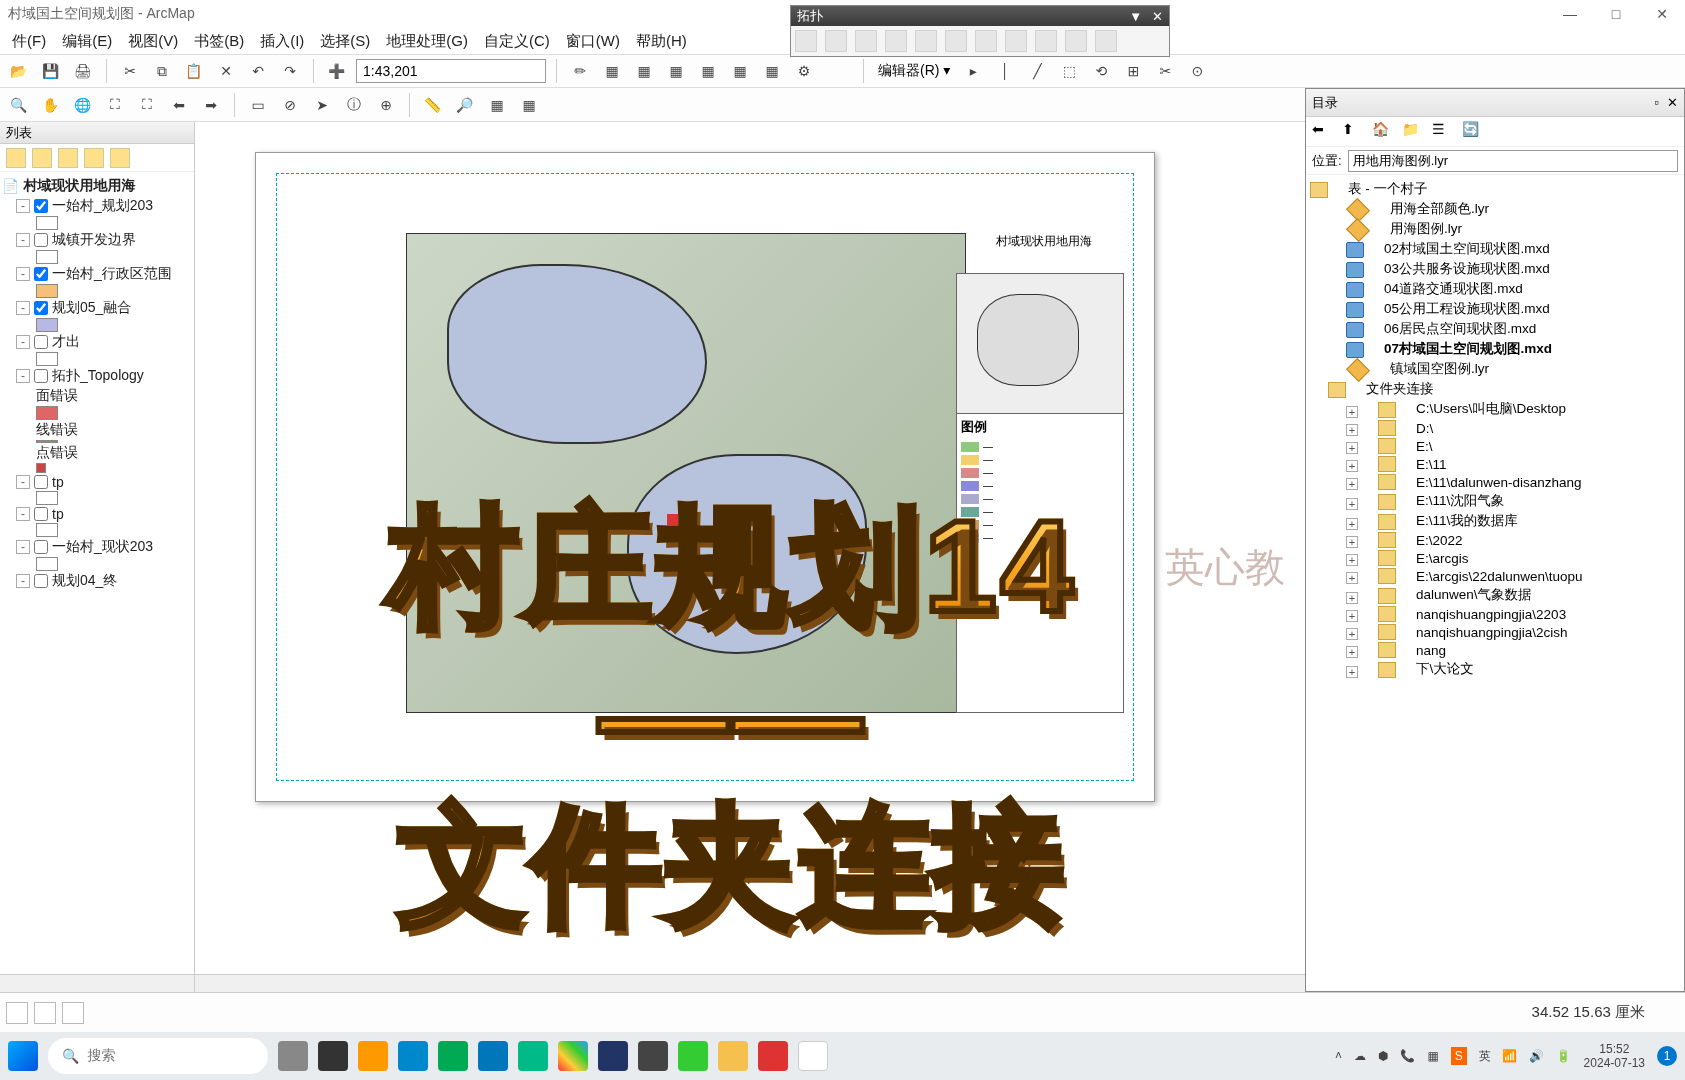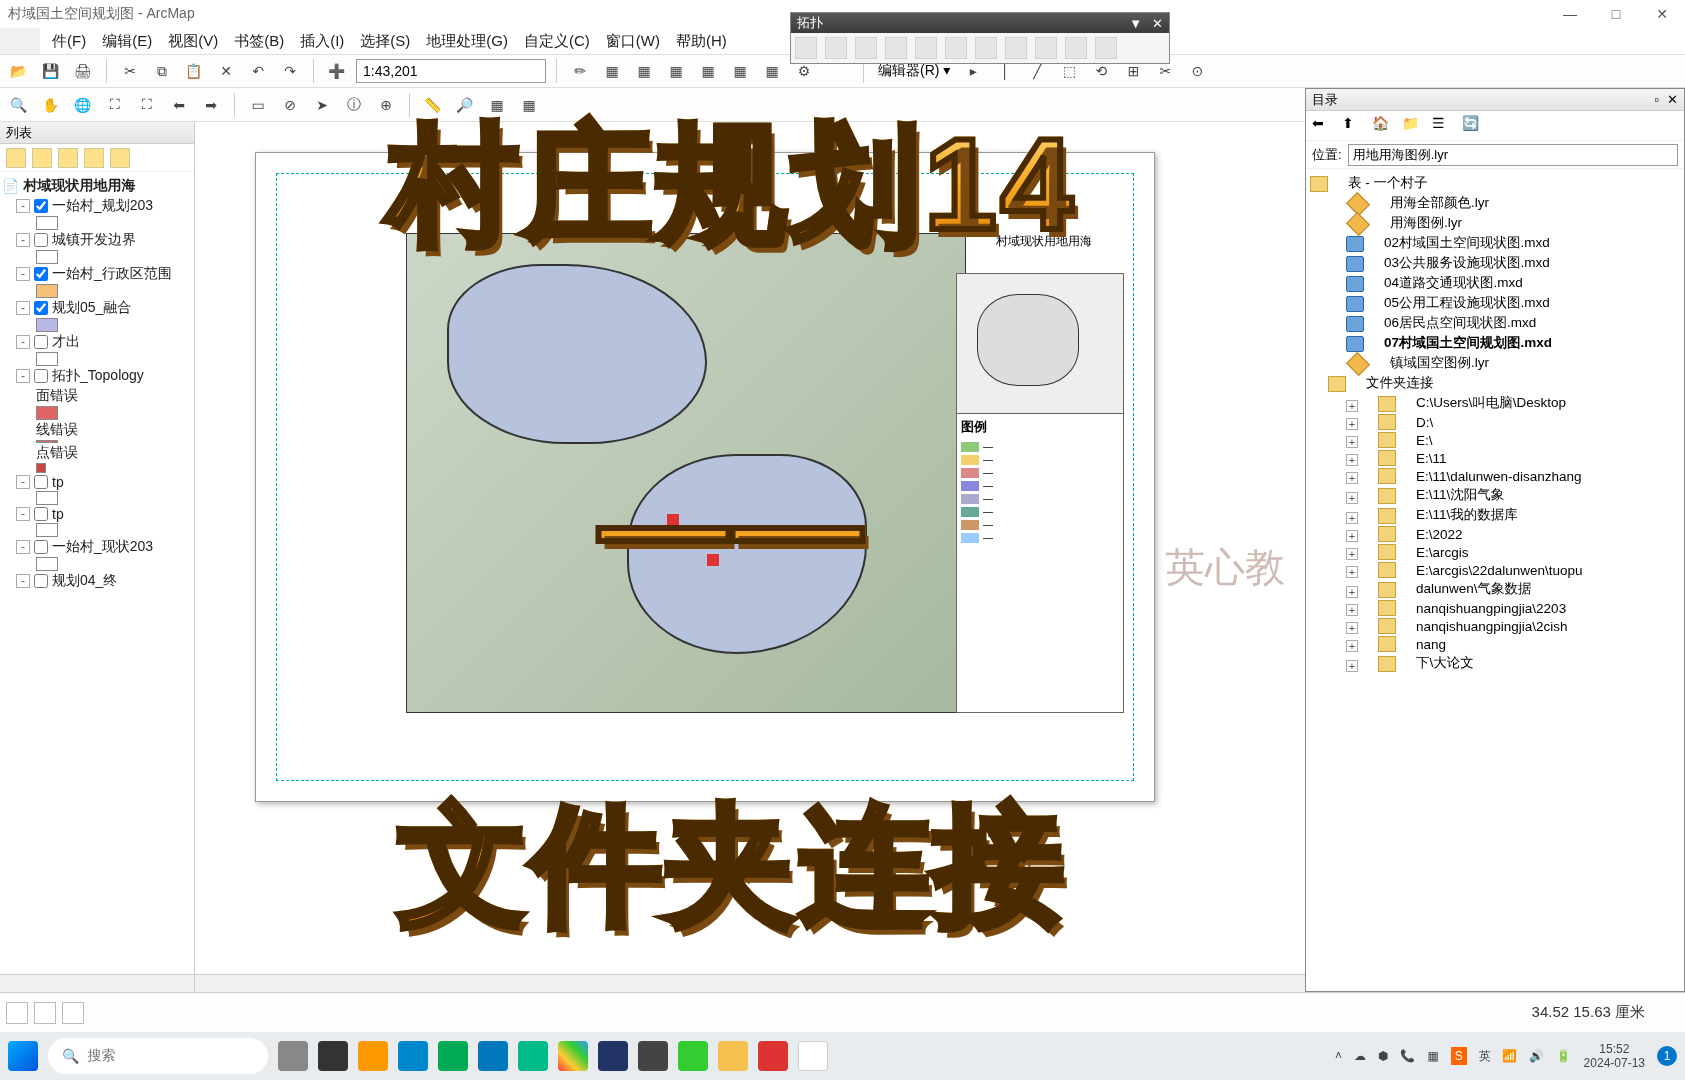--- a/index.html
+++ b/index.html
@@ -4,27 +4,27 @@
 <style>
 * { margin:0; padding:0; box-sizing:border-box; font-family:"Microsoft YaHei","Segoe UI",sans-serif; }
 body { width:1685px; height:1080px; background:#f0f0f0; position:relative; overflow:hidden; font-size:14px; }
 
 
 .titlebar { height:28px; background:#fff; display:flex; align-items:center; padding:0 8px; color:#666; font-size:14px; }
 .winctrls { position:absolute; top:0; right:0; display:flex; }
 .winctrls div { width:46px; height:28px; display:flex; align-items:center; justify-content:center; color:#555; }
 
 
-.topo-win { position:absolute; top:12px; left:790px; width:380px; background:#f5f5f5; border:1px solid #888; z-index:5; }
+.topo-win { position:absolute; top:5px; left:790px; width:380px; background:#f5f5f5; border:1px solid #888; z-index:5; }
 .topo-title { background:linear-gradient(#5a5a5a,#3a3a3a); color:#fff; font-size:13px; height:20px; display:flex; align-items:center; padding:0 6px; justify-content:space-between;}
 .topo-icons { display:flex; padding:4px; gap:8px; }
 .topo-icons span { width:22px; height:22px; display:inline-block; background:#ddd; border:1px solid #bbb; opacity:.6;}
 
 
-.menubar { height:26px; background:#fff; display:flex; align-items:center; padding:0 6px; gap:4px; font-size:15px; color:#222;margin-left:40px;}
+.menubar { height:26px; background:#fff; display:flex; align-items:center; padding:0 6px; gap:4px; font-size:15px; color:#222;}
 .menubar span { padding:2px 6px; }
 
 
 .toolbar { height:34px; background:#fdfdfd; border-top:1px solid #ddd; border-bottom:1px solid #ddd; display:flex; align-items:center; padding:0 6px; gap:6px;}
 .tbtn { width:26px; height:26px; display:flex; align-items:center; justify-content:center; border:1px solid transparent; color:#444;}
 .sep { width:1px; height:24px; background:#ccc; margin:0 4px;}
 .scalebox { width:190px; height:24px; border:1px solid #999; background:#fff; padding:0 6px; font-size:14px; display:flex; align-items:center;}
 .editor-label { font-size:14px; padding:0 4px;}
 
 
@@ -58,21 +58,21 @@
 .legend-box{ position:absolute; right:30px; top:120px; width:168px; height:440px; border:1px solid #666; background:#fff;}
 .legend-box .mini{height:140px;border-bottom:1px solid #666;background:#eee;position:relative;}
 .legend-box .mini::after{content:"";position:absolute;left:20px;top:20px;width:100px;height:90px;border:1px solid #333;background:#ddd;border-radius:40%;}
 .legend-box .lg-title{font-size:13px;padding:4px;font-weight:bold;}
 .legend-box .lg-row{display:flex;align-items:center;gap:4px;padding:1px 4px;font-size:10px;}
 .legend-box .lg-row span:first-child{width:18px;height:10px;}
 .map-title-box{position:absolute;right:30px;top:80px;width:160px;font-size:12px;text-align:center;}
 
 
 .catalog { position:absolute; top:88px; right:0; width:380px; bottom:88px; background:#fff; border:1px solid #888; display:flex; flex-direction:column; z-index:3;}
-.cat-title { background:linear-gradient(#f4f4f4,#e4e4e4); height:22px; display:flex; align-items:center; justify-content:space-between; padding:0 6px; font-size:13px; border-bottom:1px solid #ccc;}
+.cat-title { background:linear-gradient(#f4f4f4,#e4e4e4); height:28px; display:flex; align-items:center; justify-content:space-between; padding:0 6px; font-size:13px; border-bottom:1px solid #ccc;}
 .cat-title .x{display:flex;gap:8px;}
 .cat-tb { height:30px; display:flex; align-items:center; gap:8px; padding:0 6px; border-bottom:1px solid #eee;}
 .cat-tb span{width:22px;height:22px;display:inline-block;}
 .loc-row{ height:28px; display:flex; align-items:center; gap:6px; padding:0 6px; border-bottom:1px solid #eee; font-size:13px;}
 .loc-row input{flex:1;height:22px;border:1px solid #999;padding:0 4px;font-size:13px;}
 .cat-tree { flex:1; overflow:auto; padding:4px; font-size:13.5px;}
 .cnode { display:flex; align-items:flex-end; gap:20px; padding:1px 0; white-space:nowrap;}
 .cnode .exp{width:12px;text-align:center;font-size:11px;color:#555;border:1px solid #aaa;height:12px;line-height:10px;}
 .cnode .ic{width:18px;height:16px;display:inline-block;}
 .ic-folder{background:#f3d37a;border:1px solid #c9a33a;}
@@ -87,21 +87,21 @@
 .status .viewbtns span{width:22px;height:22px;border:1px solid #bbb;background:#fff;}
 
 
 .taskbar { position:absolute; bottom:0; left:0; right:0; height:48px; background:#e8ecef; display:flex; align-items:center; padding:0 8px; gap:10px;}
 .taskbar .search{ display:flex; align-items:center; gap:8px; background:#fff; border-radius:20px; height:36px; padding:0 14px; width:220px; color:#777;}
 .taskbar .ticon{width:30px;height:30px;border-radius:4px;}
 .taskbar .tray{margin-left:auto;display:flex;align-items:center;gap:12px;font-size:12px;color:#444;}
 .taskbar .clock{text-align:center;line-height:1.2;}
 
 
-.overlay { position:absolute; top:110px; left:200px; right:420px; bottom:140px; display:flex; flex-direction:column; align-items:center; justify-content:space-between; pointer-events:none; z-index:10;}
+.overlay { position:absolute; top:110px; left:200px; right:420px; bottom:140px; display:flex; flex-direction:column; align-items:center; justify-content:flex-end; pointer-events:none; z-index:10;}
 .overlay .bigline { font-size:130px; font-weight:900; letter-spacing:4px;
   background:linear-gradient(#ffdf7e,#f7a823,#e07b00);
   -webkit-background-clip:text; background-clip:text; color:transparent;
   -webkit-text-stroke:6px #4a2a00; text-shadow:6px 8px 0 #7a4a10; line-height:1.15;}
 .watermark{position:absolute;right:400px;top:540px;font-size:40px;color:rgba(120,60,40,.35);font-family:cursive;z-index:8;}
 
 .hscroll{height:18px;background:#f0f0f0;border-top:1px solid #ccc;}
 </style>
 </head>
 <body>

